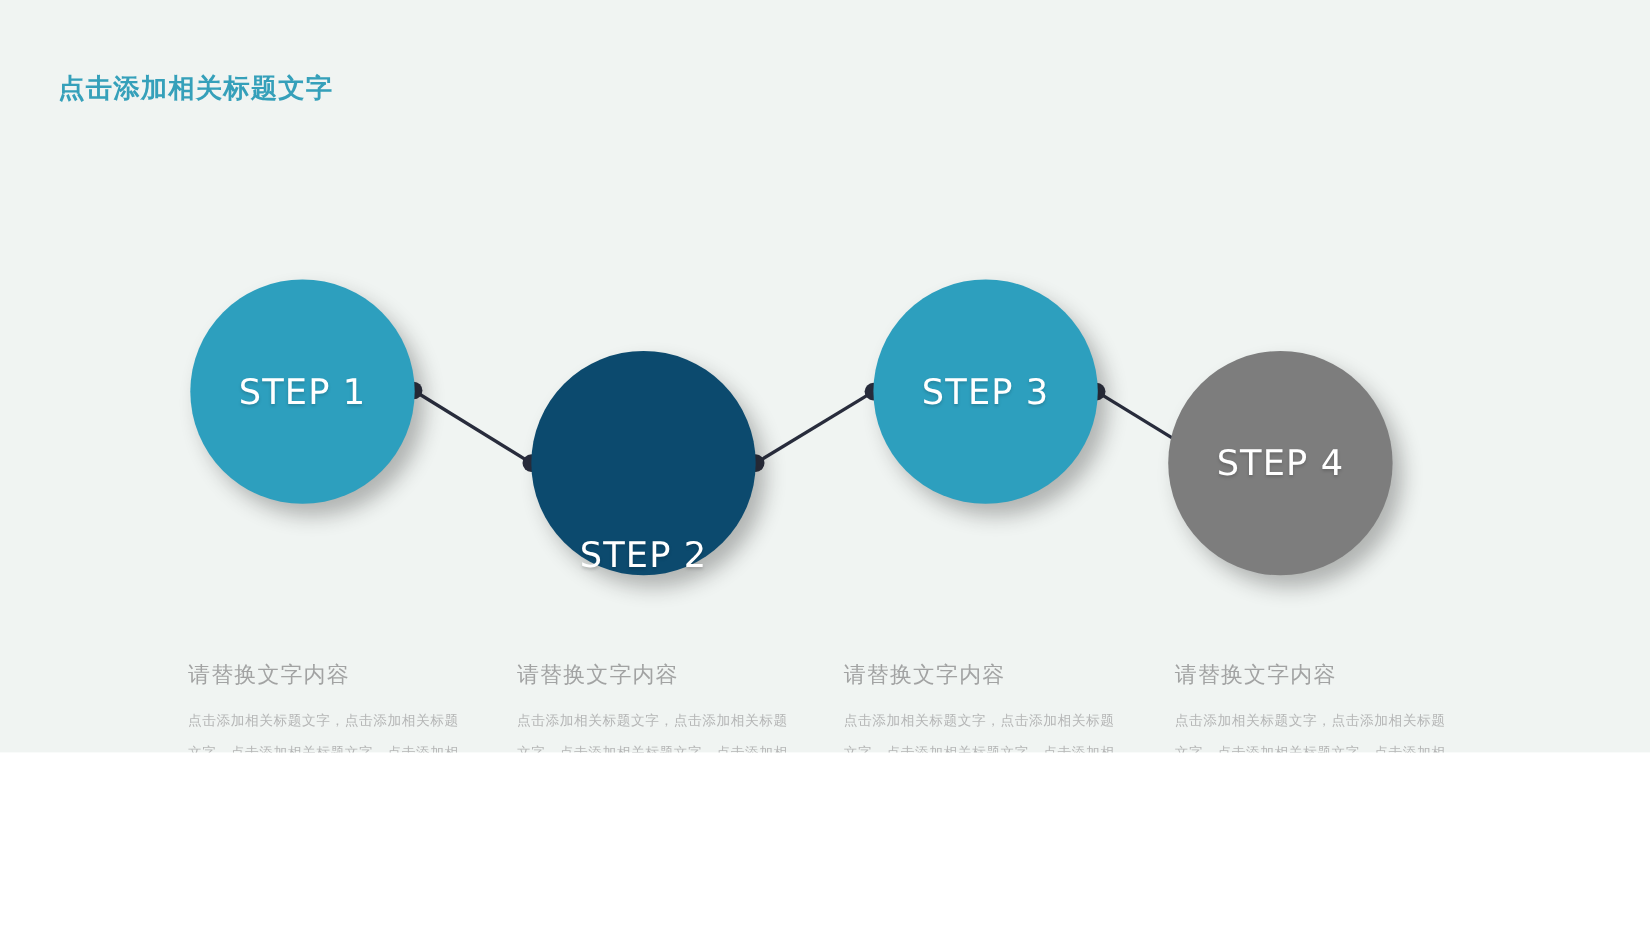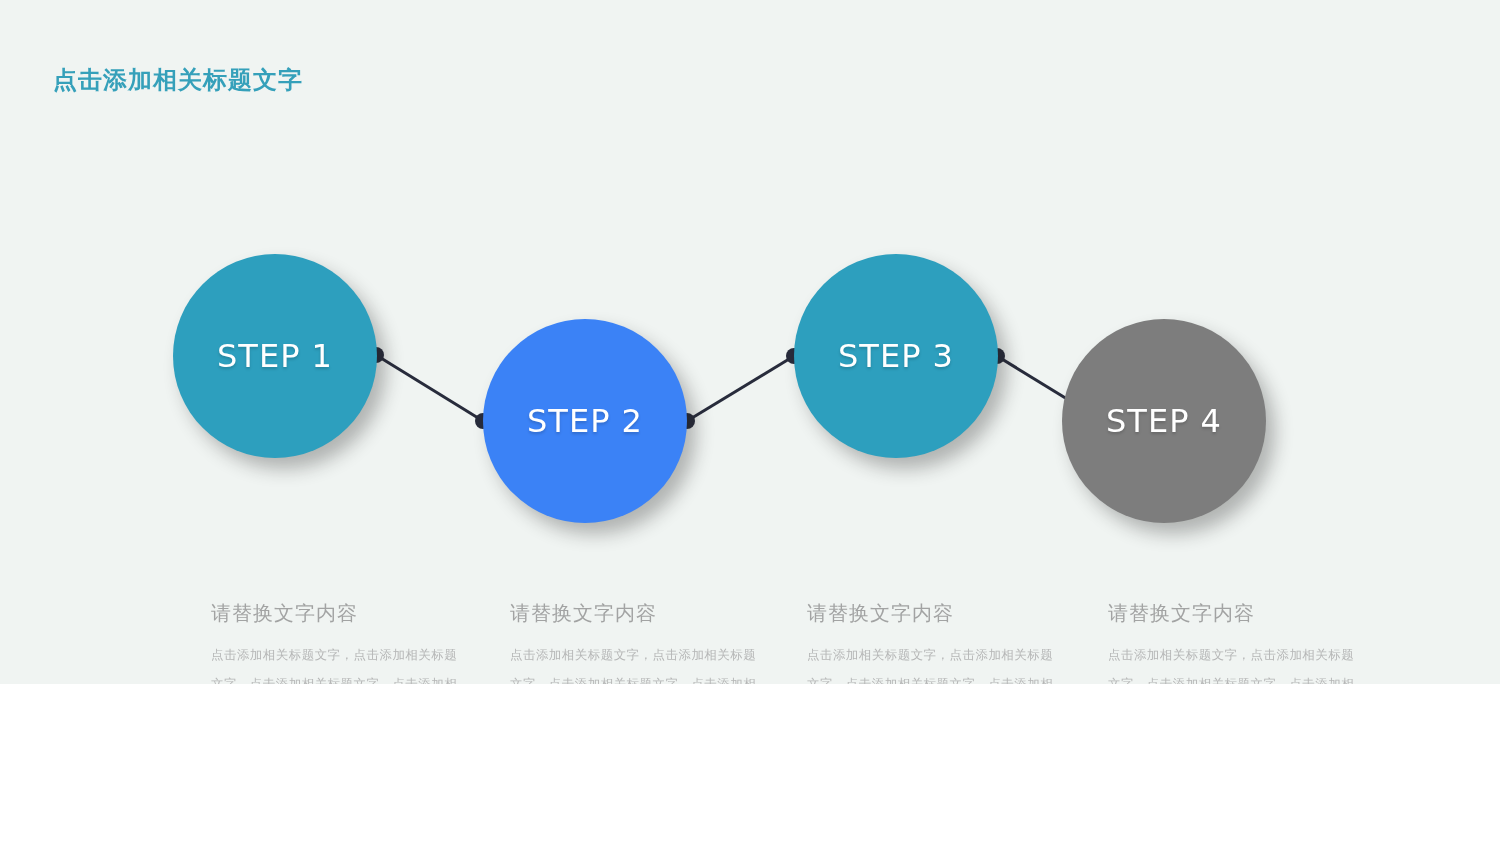--- a/index.html
+++ b/index.html
@@ -70,21 +70,20 @@
     font-weight: 400;
     font-size: 32px;
     letter-spacing: 1px;
     text-shadow: 0 2px 3px rgba(0, 0, 0, 0.18);
     white-space: nowrap;
   }
   .text-block {
     position: absolute;
     top: 600px;
     width: 246px;
-    margin-left: 40px;
   }
   .block-pos-1 { left: 171px; }
   .block-pos-2 { left: 470px; }
   .block-pos-3 { left: 767px; }
   .block-pos-4 { left: 1068px; }
   .block-heading {
     font-size: 20px;
     font-weight: 500;
     letter-spacing: 1px;
     color: var(--block_heading);
@@ -120,21 +119,21 @@
     <g>
       <line x1="997" y1="356" x2="1103" y2="421"></line>
       <circle cx="997" cy="356" r="8"></circle>
       <circle cx="1103" cy="421" r="8"></circle>
     </g>
   </svg>
 
   <div class="step-circle step-pos-1" style="background: rgb(45, 159, 190);">
     <span class="step-label">STEP 1</span>
   </div>
-  <div class="step-circle step-pos-2" style="background: #3b82f6;">
+  <div class="step-circle step-pos-2" style="background: #0c4a6e; align-items: flex-end;">
     <span class="step-label">STEP 2</span>
   </div>
   <div class="step-circle step-pos-3" style="background: rgb(45, 159, 190);">
     <span class="step-label">STEP 3</span>
   </div>
   <div class="step-circle step-pos-4" style="background: rgb(125, 125, 125);">
     <span class="step-label">STEP 4</span>
   </div>
 
   <div class="text-block block-pos-1">

